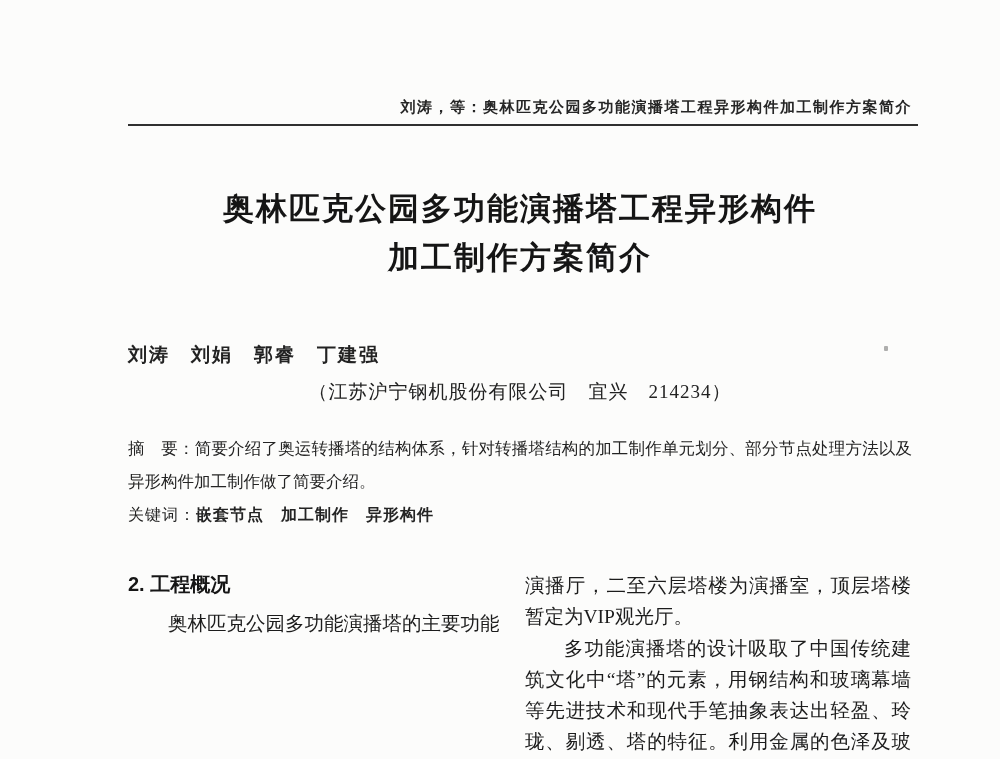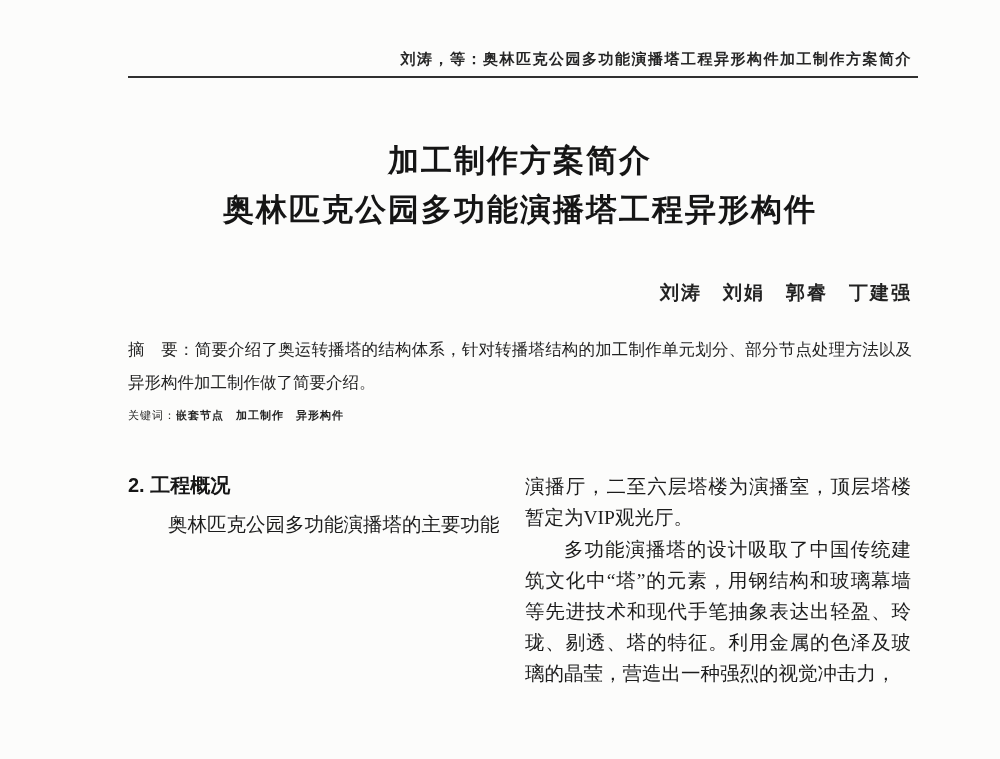--- a/index.html
+++ b/index.html
@@ -15,21 +15,21 @@
     background: #fcfcfb;
     overflow: hidden;
     color: #1e1e1e;
     font-family: "Liberation Serif", serif;
   }
   .content {
     padding: 0 88px 0 128px; 
   }
   
   .running-header {
-    padding-top: 50px;
+    padding-top: 98px;
     text-align: right;
     font-family: "Liberation Serif", serif;
     font-weight: bold;
     font-size: 15px;
     letter-spacing: 1.5px;
     color: #262626;
     white-space: nowrap;
   }
   .header-rule {
     margin-top: 7px;
@@ -44,22 +44,22 @@
     font-family: "Liberation Sans", sans-serif;
     font-weight: 900;
     font-size: 31px;
     line-height: 49px;
     letter-spacing: 2px;
     color: #151515;
   }
   .article-title .title-line { display: block; }
   
   .authors-line {
-    margin-top: 46px;
-    text-align: right;
+    margin-top: 60px;
+    text-align: left;
     font-size: 19px;
     font-weight: bold;
     letter-spacing: 2px;
     color: #222;
   }
   .affiliation-line {
     margin-top: 11px;
     text-align: center;
     font-size: 19px;
     letter-spacing: 1px;
@@ -68,21 +68,21 @@
   
   .abstract-block {
     margin-top: 27px;
     font-size: 16.5px;
     line-height: 33px;
     text-align: justify;
     color: #242424;
   }
   .abstract-label, .keywords-label { font-weight: normal; }
   .keywords-block {
-    font-size: 11px;
+    font-size: 16px;
     line-height: 33px;
     font-weight: bold;
     letter-spacing: 1px;
     color: #242424;
   }
   
   .body-columns {
     display: flex;
     gap: 20px;
     margin-top: 38px;
@@ -121,26 +121,27 @@
 <body>
 
 <div class="page">
   <div class="content">
 
     <div class="running-header">刘涛，等：奥林匹克公园多功能演播塔工程异形构件加工制作方案简介</div>
 
     <div class="header-rule"></div>
 
     <h1 class="article-title">
+      <span class="title-line">奥林匹克公园多功能演播塔工程异形构件</span>
       <span class="title-line">加工制作方案简介</span>
-      <span class="title-line">奥林匹克公园多功能演播塔工程异形构件</span>
     </h1>
 
     <div class="authors-line">刘涛　刘娟　郭睿　丁建强</div>
 
+    <div class="affiliation-line">（江苏沪宁钢机股份有限公司　宜兴　214234）</div>
 
     <div class="abstract-block">
       <span class="abstract-label">摘　要：</span><span>简要介绍了奥运转播塔的结构体系，针对转播塔结构的加工制作单元划分、部分节点处理方法以及异形构件加工制作做了简要介绍。</span>
     </div>
 
     <div class="keywords-block">
       <span class="keywords-label">关键词：</span><span>嵌套节点　加工制作　异形构件</span>
     </div>
 
     <div class="body-columns">

